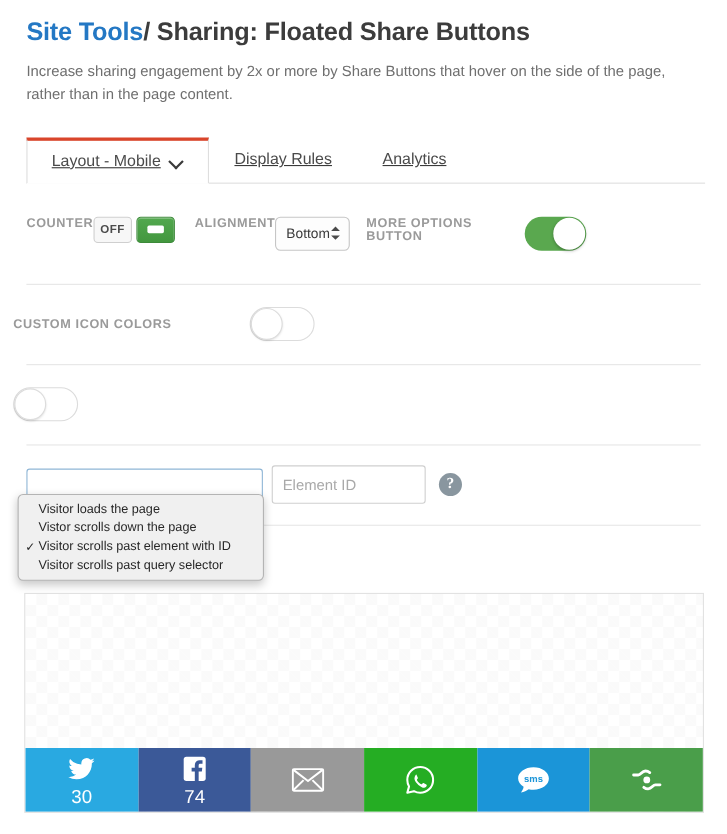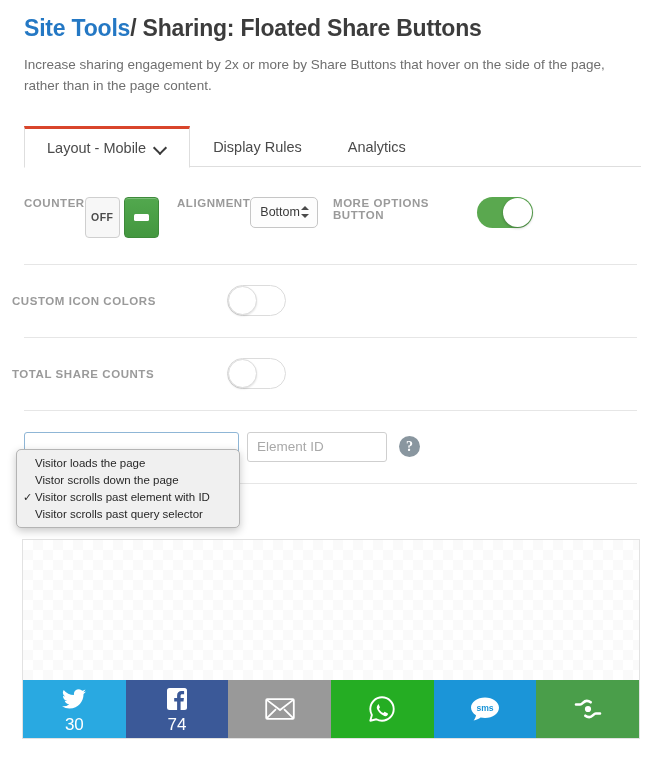--- a/index.html
+++ b/index.html
@@ -36,24 +36,24 @@
 
   
   .tabs-wrap {
     margin-top: 28px;
     padding-left: 24px;
     position: relative;
     height: 42px;
   }
   .tabs {
     display: flex;
-    align-items: flex-end;
     height: 42px;
     position: relative;
     z-index: 2;
+    text-decoration: underline;
   }
   .tab {
     font-size: 14.5px;
     color: #4a4a4a;
     padding: 0 22px;
     height: 40px;
     display: flex;
     align-items: center;
     gap: 9px;
     cursor: pointer;
@@ -109,21 +109,21 @@
     text-transform: uppercase;
     margin-bottom: 11px;
   }
   .col-counter { width: 153px; }
   .col-alignment { width: 156px; }
   .col-more { width: 200px; }
 
   
   .seg { display: flex; gap: 4px; }
   .seg-btn {
-    width: 35px; height: 41px;
+    width: 35px; height: 24px;
     border-radius: 4px;
     border: 1px solid #cfcfcf;
     background: #f7f7f7;
     display: flex; align-items: center; justify-content: center;
     font-size: 10.5px; font-weight: bold; color: #4c4c4c;
     cursor: pointer;
     letter-spacing: 0.4px;
   }
   .seg-btn.on {
     background: linear-gradient(#52a84e, #43973f);
@@ -209,21 +209,21 @@
     padding: 0 24px;
     position: relative;
   }
   .hidden-select {
     width: 215px; height: 30px;
     border: 1px solid #8fb6d6;
     border-radius: 3px;
     background: #fff;
   }
   .text-input {
-    width: 140px; height: 30px;
+    width: 140px; height: 35px;
     border: 1px solid #cfcfcf;
     border-radius: 3px;
     background: #ffffff;
     font-size: 13.5px;
     color: #3a3a3a;
     padding: 0 9px;
     font-family: "Liberation Sans", sans-serif;
     margin-left: 8px;
   }
   .text-input::placeholder { color: #a9a9a9; }
@@ -378,21 +378,20 @@
 
 <div class="stack-row">
   <div class="field-label">CUSTOM ICON COLORS</div>
   <div class="switch off">
     <span class="knob"></span>
   </div>
 </div>
 <div class="divider"></div>
 
 <div class="stack-row">
-  <div class="field-label">TOTAL SHARE COUNTS</div>
   <div class="switch off">
     <span class="knob"></span>
   </div>
 </div>
 <div class="divider"></div>
 
 <div class="elem-row">
   <div class="hidden-select"></div>
   <input class="text-input" type="text" placeholder="Element ID" style="">
   <div class="help-icon">?</div>

